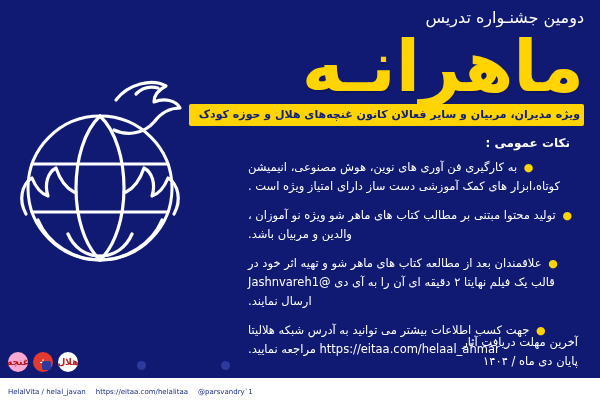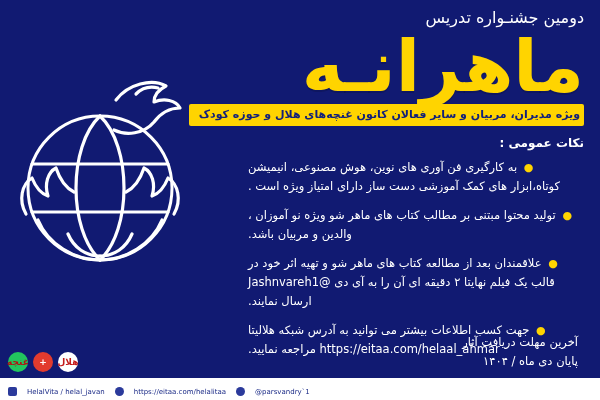--- a/index.html
+++ b/index.html
@@ -61,21 +61,21 @@
     font-size: 11px;
     font-weight: bold;
     padding: 4px 4px 5px 10px;
     border-radius: 2px;
     white-space: nowrap;
   }
   
   .notes-label {
     position: absolute;
     top: 136px;
-    right: 16px;
+    right: 30px;
     color: #ffffff;
     font-size: 12px;
     font-weight: bold;
     white-space: nowrap;
   }
   .bullets {
     position: absolute;
     top: 158px;
     right: 22px;
     width: 330px;
@@ -126,21 +126,21 @@
     left: 8px;
     bottom: 28px;
     display: flex;
     align-items: center;
     gap: 5px;
   }
   .logo-badge {
     width: 20px;
     height: 20px;
     border-radius: 50%;
-    background: #22c55e;
+    background: #f9a8d4;
     display: flex;
     align-items: center;
     justify-content: center;
     color: #b01414;
     font-size: 9px;
     font-weight: bold;
   }
   .logo-badge.red {
     background: #e23b2e;
     color: #ffffff;
@@ -156,22 +156,23 @@
     display: flex;
     align-items: center;
     gap: 10px;
     color: #1a2a86;
     font-size: 7px;
     direction: ltr;
   }
   .social-item {
     display: flex;
     align-items: center;
-    gap: 10px;
-    white-space: nowrap;
+    gap: 18px;
+    white-space: nowrap;
+    flex-direction: column;
   }
   .social-ic {
     width: 9px;
     height: 9px;
     border-radius: 2px;
     background: #2b3a9b;
     display: inline-block;
   }
   .social-ic.circle { border-radius: 50%; }
 </style>

